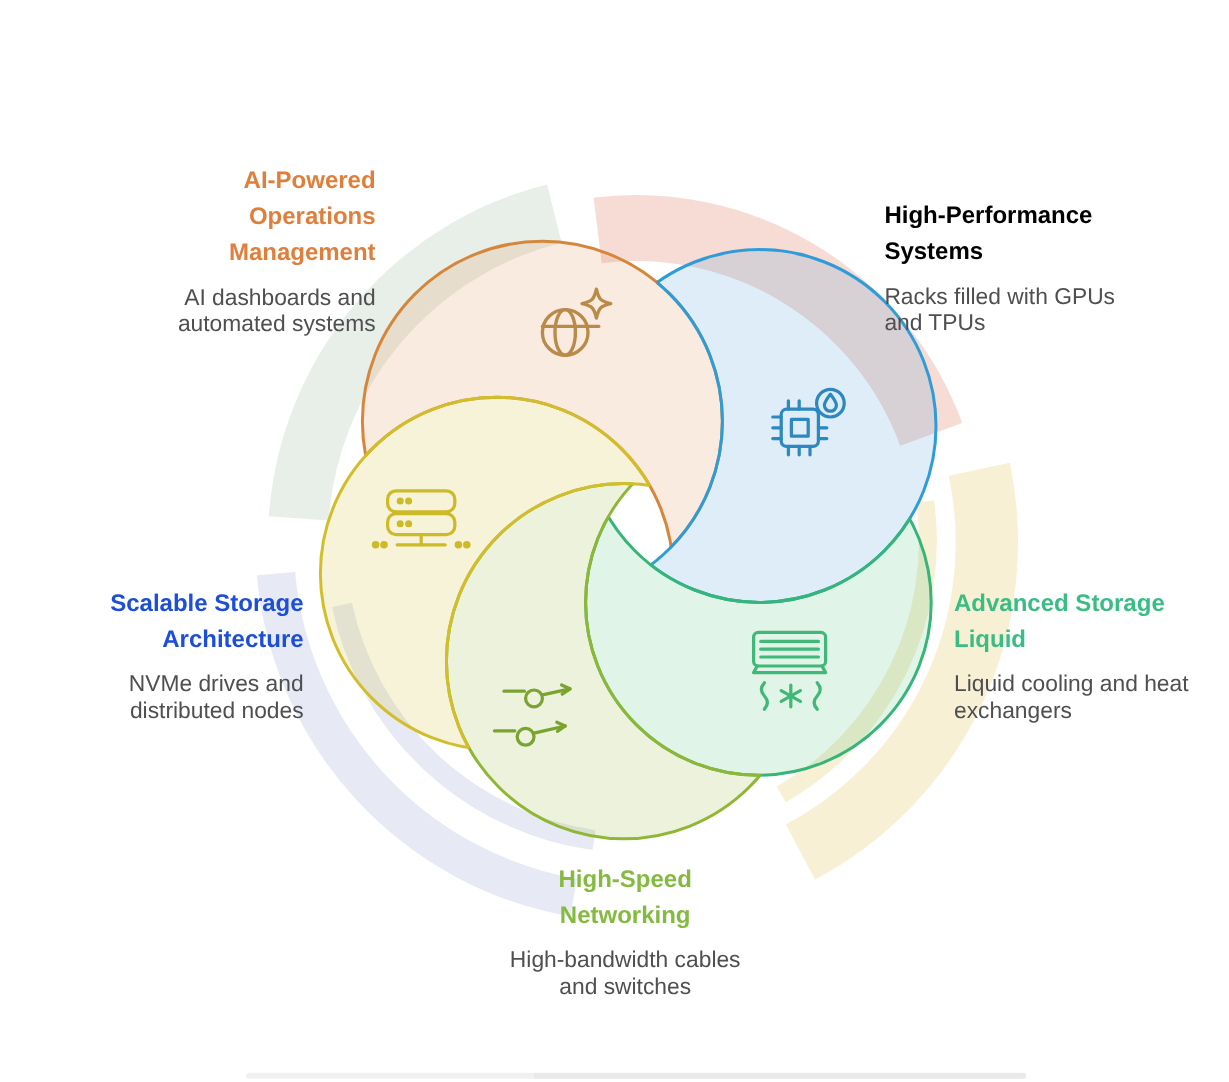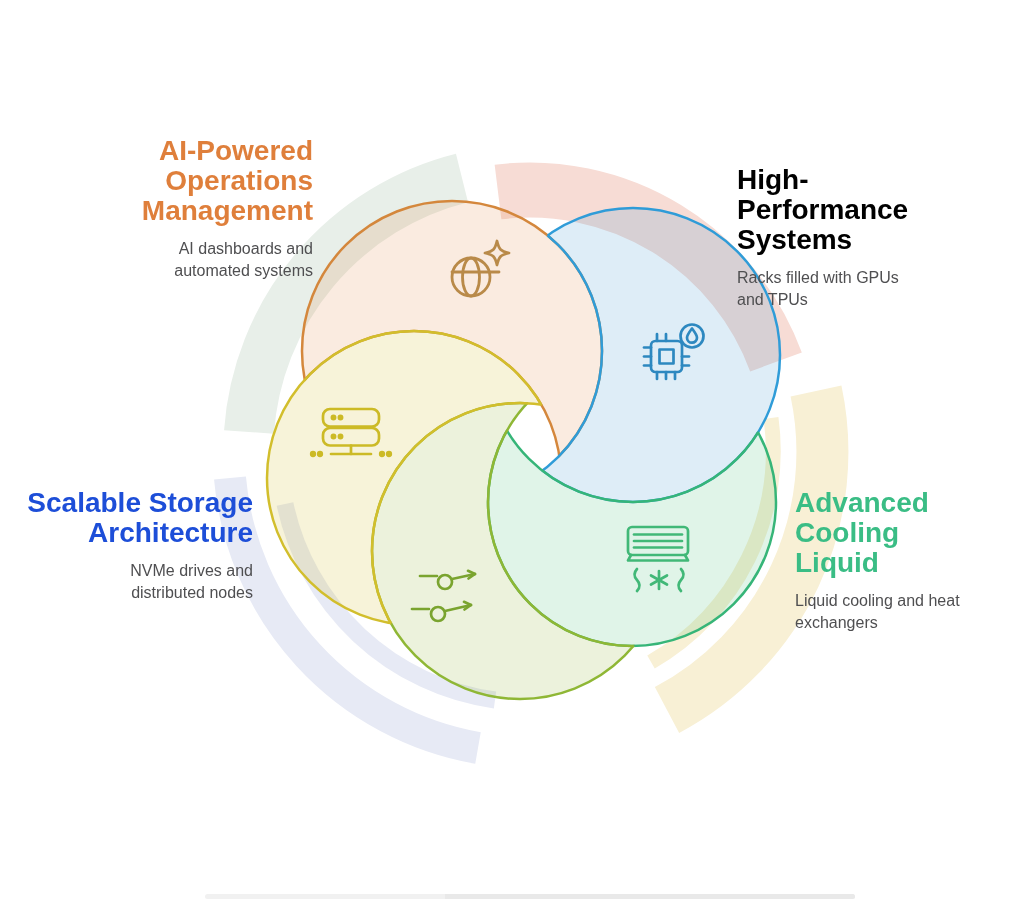--- a/index.html
+++ b/index.html
@@ -1,21 +1,21 @@
 <!DOCTYPE html>
 <html><head>
 <meta charset="utf-8">
 <style>
   html,body{margin:0;padding:0;background:#ffffff;}
   #canvas{position:relative;width:1024px;height:902px;background:#ffffff;overflow:hidden;
           font-family:"Liberation Sans", sans-serif;}
   svg.layer{position:absolute;left:0;top:0;}
   .label{position:absolute;}
-  .label .tl{font-size:28px;font-weight:700;line-height:30px;}
-  .label .dl{font-size:16px;font-weight:400;line-height:21.5px;color:#4F4F51;}
+  .label .tl{font-size:20px;font-weight:700;line-height:30px;}
+  .label .dl{font-size:19px;font-weight:400;line-height:21.5px;color:#4F4F51;}
   .label .desc{margin-top:12px;}
   .ta-r{text-align:right;}
   .ta-l{text-align:left;}
   .ta-c{text-align:center;}
   #bottom-bar{position:absolute;top:894px;left:205px;width:650px;height:5px;border-radius:3px;
               background:#F1F1F1;overflow:hidden;}
   #bottom-bar .seg2{position:absolute;left:240px;top:0;width:410px;height:5px;background:#E9E9E9;}
 </style>
 </head>
 <body>
@@ -189,29 +189,39 @@
       <div class="tl">Systems</div>
     </div>
     <div class="desc">
       <div class="dl">Racks filled with GPUs</div>
       <div class="dl">and TPUs</div>
     </div>
   </div>
 
   <div class="label ta-l" style="top:488px; left:795px; width:225px;">
     <div style="color: rgb(58, 189, 133);">
-      <div class="tl">Advanced Cooling</div>
+      <div class="tl">Advanced Storage</div>
       <div class="tl">Liquid</div>
     </div>
     <div class="desc">
       <div class="dl">Liquid cooling and heat</div>
       <div class="dl">exchangers</div>
     </div>
   </div>
 
+  <div class="label ta-c" style="top:718px; left:381px; width:280px;">
+    <div style="color: rgb(133, 186, 64);">
+      <div class="tl">High-Speed</div>
+      <div class="tl">Networking</div>
+    </div>
+    <div class="desc">
+      <div class="dl">High-bandwidth cables</div>
+      <div class="dl">and switches</div>
+    </div>
+  </div>
 
   <div class="label ta-r" style="top:488px; right:771px; width:240px;">
     <div style="color: #1d4ed8;">
       <div class="tl">Scalable Storage</div>
       <div class="tl">Architecture</div>
     </div>
     <div class="desc">
       <div class="dl">NVMe drives and</div>
       <div class="dl">distributed nodes</div>
     </div>

